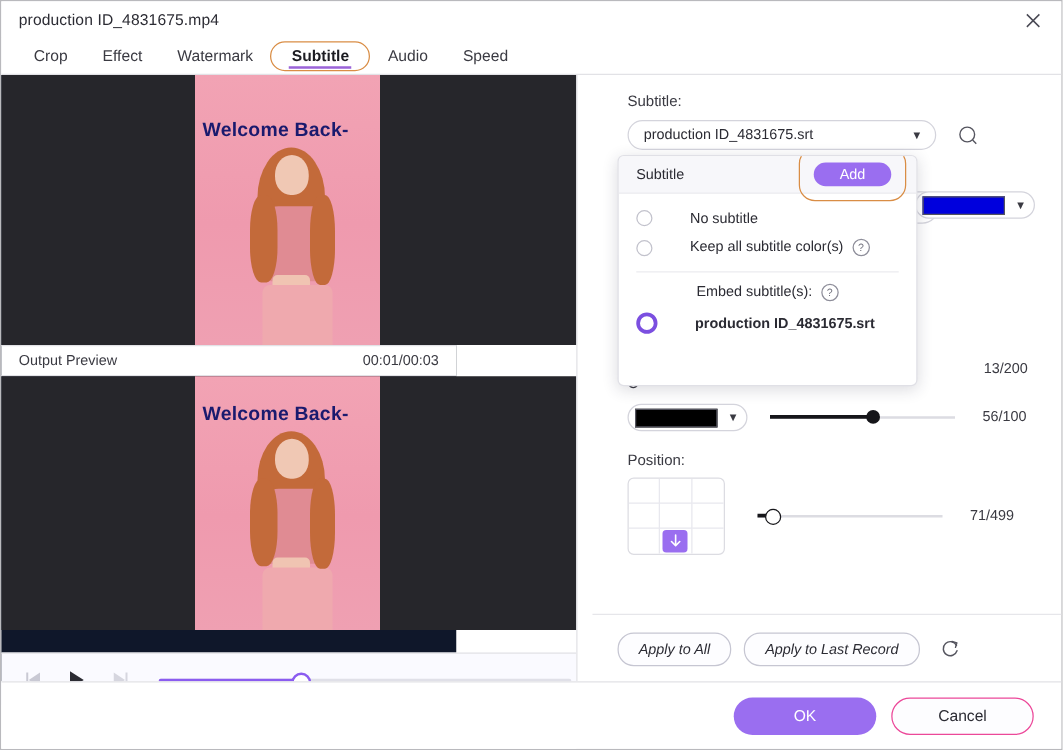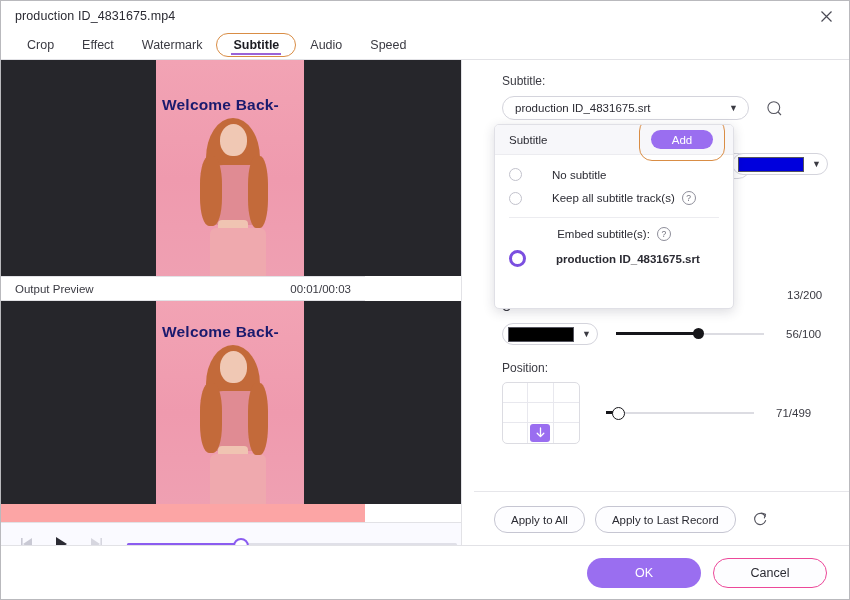--- a/index.html
+++ b/index.html
@@ -83,21 +83,21 @@
     left: 0; top: 58px;
     width: 850px; height: 1px;
     background: #e2e2e6;
   }
 
   
   .left-col {
     position: absolute;
     left: 0; top: 59px;
     width: 364px; height: 485px;
-    background: #fca5a5;
+    background: #0f172a;
   }
   .video-frame {
     position: relative;
     width: 460px; height: 216px;
     background: #26262b;
     overflow: hidden;
   }
   .video-frame.second { height: 203px; }
   .video-inner {
     position: absolute;
@@ -327,21 +327,21 @@
     background:#9a6ef0; border-radius:3px;
     display:flex; align-items:center; justify-content:center;
   }
 
   .right-sep {
     position:absolute; left: 0; right: 0; top: 431px;
     height:1px; background:#e6e6ea;
   }
   .apply-row {
     position:absolute; left: 20px; top: 446px;
-    display:flex; align-items:center;
+    display:flex; align-items:center;font-style:italic;
   }
   .pill-btn {
     height: 25px;
     border: 1px solid #c6c6d2;
     border-radius: 13px;
     background:#fdfdff;
     font-size: 11.5px;
     color:#2b2b33;
     display:flex; align-items:center; justify-content:center;
     padding: 0 16px;
@@ -652,21 +652,21 @@
         <div class="add-btn">Add</div>
       </div>
     </div>
     <div class="popup-body">
       <div class="radio-row">
         <div class="radio"></div>
         <span class="radio-label">No subtitle</span>
       </div>
       <div class="radio-row">
         <div class="radio"></div>
-        <span class="radio-label">Keep all subtitle track(s)</span>
+        <span class="radio-label">Keep all subtitle color(s)</span>
         <span class="help">?</span>
       </div>
       <div class="popup-div"></div>
       <div class="embed-row">
         <span>Embed subtitle(s):</span>
         <span class="help">?</span>
       </div>
       <div class="radio-row" style="padding-top:7px;">
         <div class="radio checked"></div>
         <span class="radio-label" style="font-weight:bold;">production ID_4831675.srt</span>

